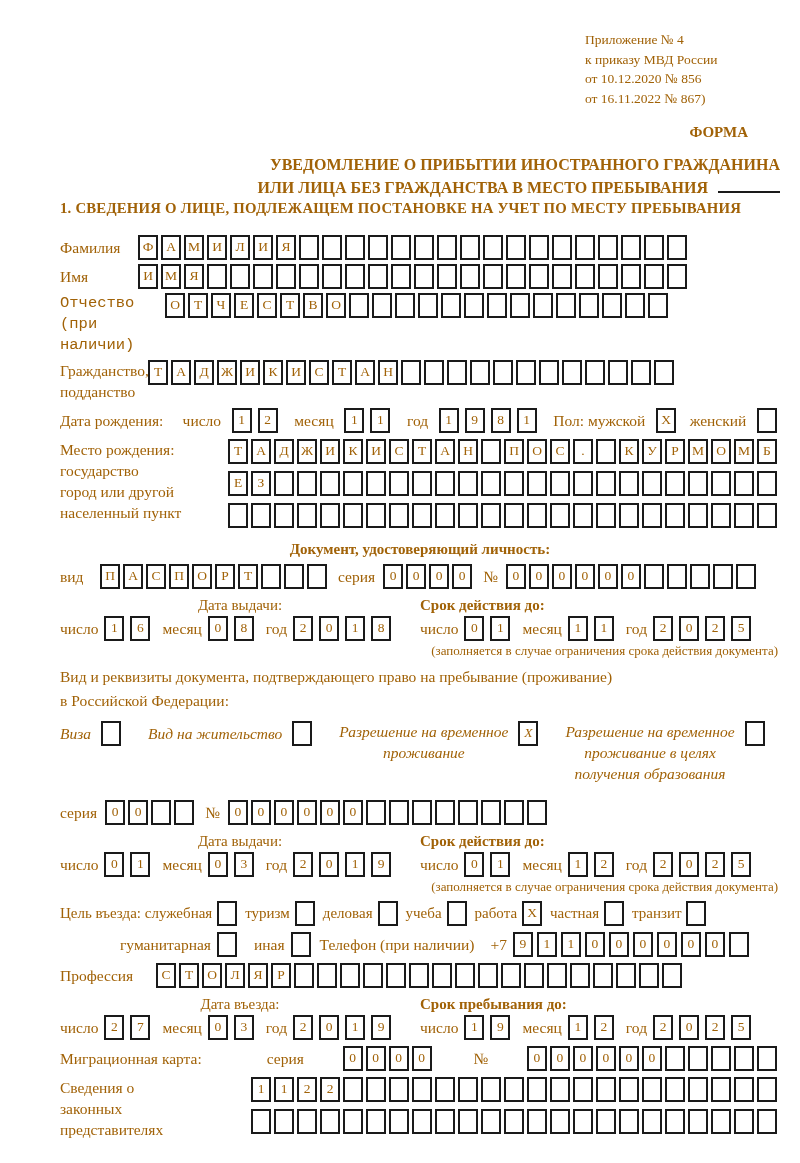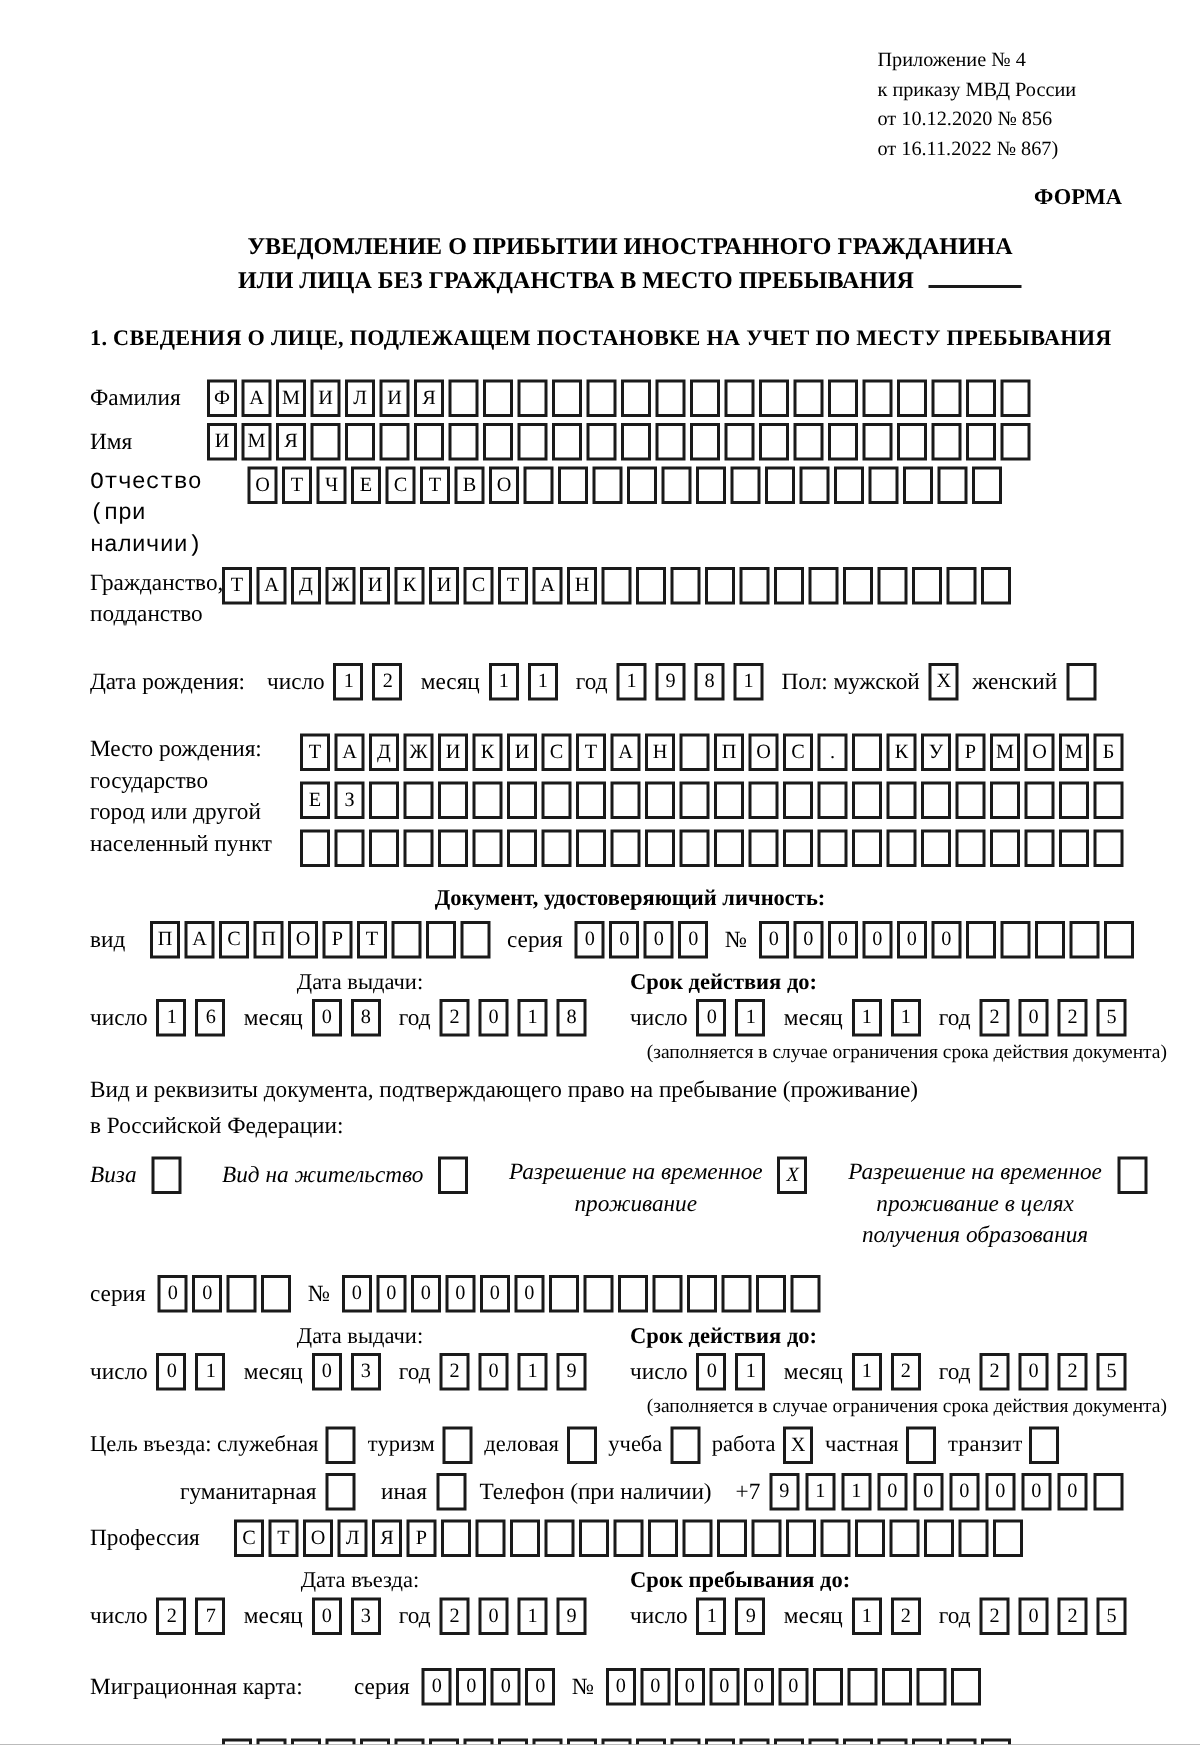--- a/index.html
+++ b/index.html
@@ -1,24 +1,24 @@
 <!DOCTYPE html>
 <html><head>
 <meta charset="utf-8">
 <style>
   html,body{margin:0;padding:0;background:#888;}
   .page{
-    width:800px;height:1163px;background:#fff;color:#000000;
+    width:800px;height:1163px;background:#fff;color:#a16207;
     box-sizing:border-box;padding:30px 20px 0 60px;position:relative;
     font-family:"Liberation Serif","DejaVu Serif",serif;overflow:hidden;
   }
   .corner{margin-left:auto;width:195px;font-size:13.5px;line-height:1.45;}
   .corner .gap{margin-top:6px;}
   .forma{font-weight:bold;text-align:right;padding-right:32px;font-size:15px;margin:16px 0 12px;}
-  .title{text-align:center;font-weight:bold;font-size:16px;line-height:1.45;margin-bottom:18px;}
+  .title{text-align:right;font-weight:bold;font-size:16px;line-height:1.45;}
   .blank-line{display:inline-block;width:62px;border-bottom:2px solid #1a1a1a;margin-left:10px;height:14px;}
   .sec-heading{font-weight:bold;font-size:14.8px;margin-bottom:18px;letter-spacing:.2px;}
   .row{display:flex;align-items:flex-start;margin-bottom:4px;}
   .lbl{font-size:15.5px;line-height:25px;white-space:nowrap;}
   .lbl2{font-size:15.5px;line-height:21px;}
   .cells{display:flex;flex-wrap:nowrap;}
   .cell{
     display:inline-flex;box-sizing:border-box;width:20px;height:25px;
     border:2px solid #1a1a1a;margin-right:3px;align-items:center;justify-content:center;
     font-size:13.5px;font-family:"Liberation Serif","DejaVu Serif",serif;flex:none;
@@ -41,21 +41,21 @@
   .date-row{display:flex;margin-top:2px;margin-bottom:2px;}
   .dgroup{display:flex;align-items:flex-start;column-gap:6px;}
   .dgroup.left{width:360px;flex:none;}
   .fineprint{font-size:13px;text-align:right;padding-right:2px;margin-bottom:6px;}
   .res-doc{font-size:15.5px;line-height:1.55;margin-top:4px;}
   .permit-row{display:flex;align-items:flex-start;column-gap:10px;margin:8px 0 16px;font-style:italic;}
   .clbl{font-size:15.5px;line-height:21px;text-align:center;}
   .purpose-row{display:flex;align-items:flex-start;column-gap:5px;margin-bottom:6px;font-size:15px;}
   .purpose-row .lbl{font-size:15px;}
   .phone-row{display:flex;align-items:center;column-gap:6px;margin:4px 0 6px 60px;}
-  .mt6{margin-top:22px;}
+  .mt6{margin-top:6px;justify-content:space-between;}
 </style>
 </head>
 <body>
 
 <div class="page">
 
   <div class="corner">
     <div>Приложение № 4</div>
     <div>к приказу МВД России</div>
     <div>от 10.12.2020 № 856</div>

